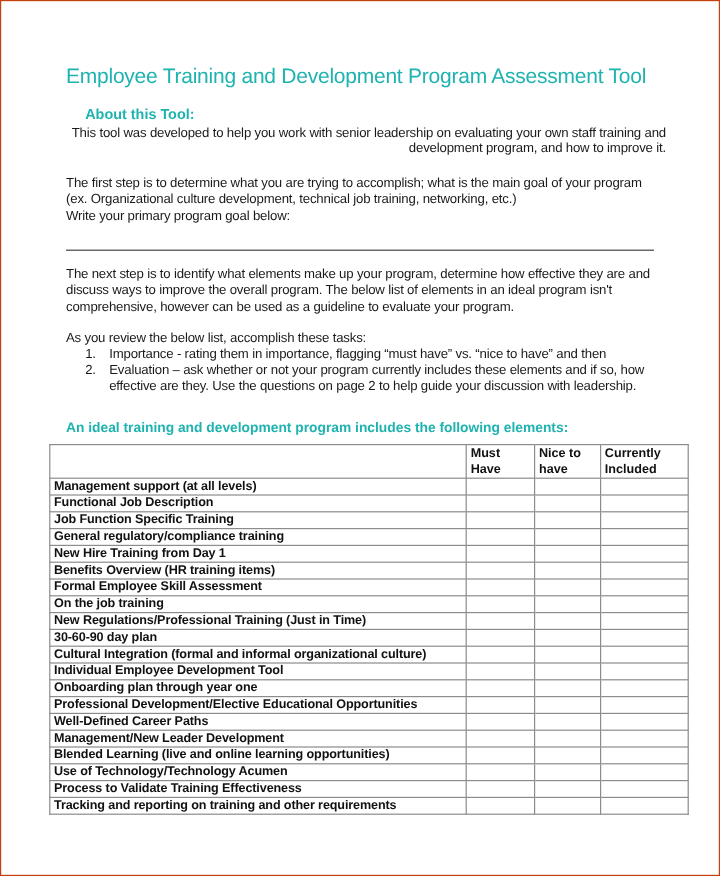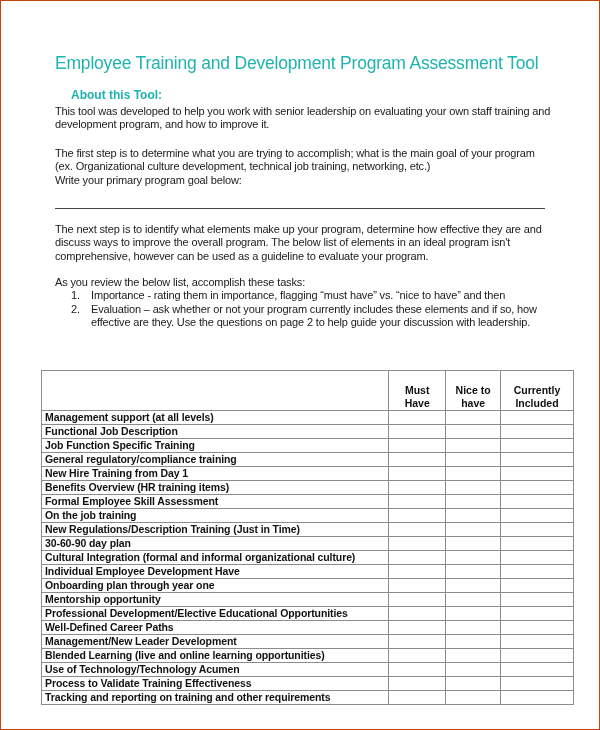--- a/index.html
+++ b/index.html
@@ -16,21 +16,21 @@
   }
   .about-heading {
     position: absolute; left: 54px; top: 87px;
     font-size: 12px; font-weight: bold; color: #1fb3b0; margin-left: 16px;
   }
   .body-text {
     position: absolute; left: 54px; width: 500px;
     font-size: 11px; line-height: 13.3px; color: #1a1a1a;
     letter-spacing: -0.15px;
   }
-  .p1 { top: 104px; }
+  .p1 { top: 104px; text-align: right; }
   .p2 { top: 146px; }
   .goal-line {
     position: absolute; left: 54px; top: 207px; width: 490px;
     border-top: 1px solid #444;
   }
   .p3 { top: 222px; }
   .p4 { top: 275px; }
   .task-list { margin: 0; padding: 0; list-style: none; }
   .task-item { position: relative; padding-left: 36px; }
   .task-num { position: absolute; left: 16px; top: 0; }
@@ -41,21 +41,21 @@
   }
   table.elements {
     position: absolute; left: 40px; top: 369px;
     width: 533px; border-collapse: collapse;
     font-size: 10.5px; line-height: 13px; color: #111;
   }
   table.elements td, table.elements th {
     border: 1px solid #8c8c8c; padding: 0 3px; vertical-align: top;
     text-align: left;
   }
-  table.elements th { font-weight: bold; padding-top: 13px; padding-bottom: 0; text-align: center; }
+  table.elements th { font-weight: bold; padding-top: 1px; padding-bottom: 0; }
   col.c0 { width: 348px; }
   col.c1 { width: 57px; }
   col.c2 { width: 55px; }
   col.c3 { width: 73px; }
   td.item { font-weight: bold; height: 12.4px; letter-spacing: -0.1px; white-space: normal; }
   td.cell { height: 12.4px; }
 </style>
 </head>
 <body>
 
@@ -81,20 +81,21 @@
         <span class="task-num">1.</span>
         <span>Importance - rating them in importance, flagging “must have” vs. “nice to have” and then</span>
       </li>
       <li class="task-item">
         <span class="task-num">2.</span>
         <span>Evaluation – ask whether or not your program currently includes these elements and if so, how effective are they. Use the questions on page 2 to help guide your discussion with leadership.</span>
       </li>
     </ol>
   </div>
 
+  <div class="elements-heading">An ideal training and development program includes the following elements:</div>
 
   <table class="elements">
     <colgroup>
         <col class="c0">
         <col class="c1">
         <col class="c2">
         <col class="c3">
       </colgroup>
     <thead>
       <tr>
@@ -147,51 +148,45 @@
           <td class="cell"></td>
           <td class="cell"></td>
         </tr>
         <tr>
           <td class="item">On the job training</td>
           <td class="cell"></td>
           <td class="cell"></td>
           <td class="cell"></td>
         </tr>
         <tr>
-          <td class="item">New Regulations/Description Training (Just in Time)</td>
+          <td class="item">New Regulations/Professional Training (Just in Time)</td>
           <td class="cell"></td>
           <td class="cell"></td>
           <td class="cell"></td>
         </tr>
         <tr>
           <td class="item">30-60-90 day plan</td>
           <td class="cell"></td>
           <td class="cell"></td>
           <td class="cell"></td>
         </tr>
         <tr>
           <td class="item">Cultural Integration (formal and informal organizational culture)</td>
           <td class="cell"></td>
           <td class="cell"></td>
           <td class="cell"></td>
         </tr>
         <tr>
-          <td class="item">Individual Employee Development Have</td>
+          <td class="item">Individual Employee Development Tool</td>
           <td class="cell"></td>
           <td class="cell"></td>
           <td class="cell"></td>
         </tr>
         <tr>
           <td class="item">Onboarding plan through year one</td>
-          <td class="cell"></td>
-          <td class="cell"></td>
-          <td class="cell"></td>
-        </tr>
-        <tr>
-          <td class="item">Mentorship opportunity</td>
           <td class="cell"></td>
           <td class="cell"></td>
           <td class="cell"></td>
         </tr>
         <tr>
           <td class="item">Professional Development/Elective Educational Opportunities</td>
           <td class="cell"></td>
           <td class="cell"></td>
           <td class="cell"></td>
         </tr>

